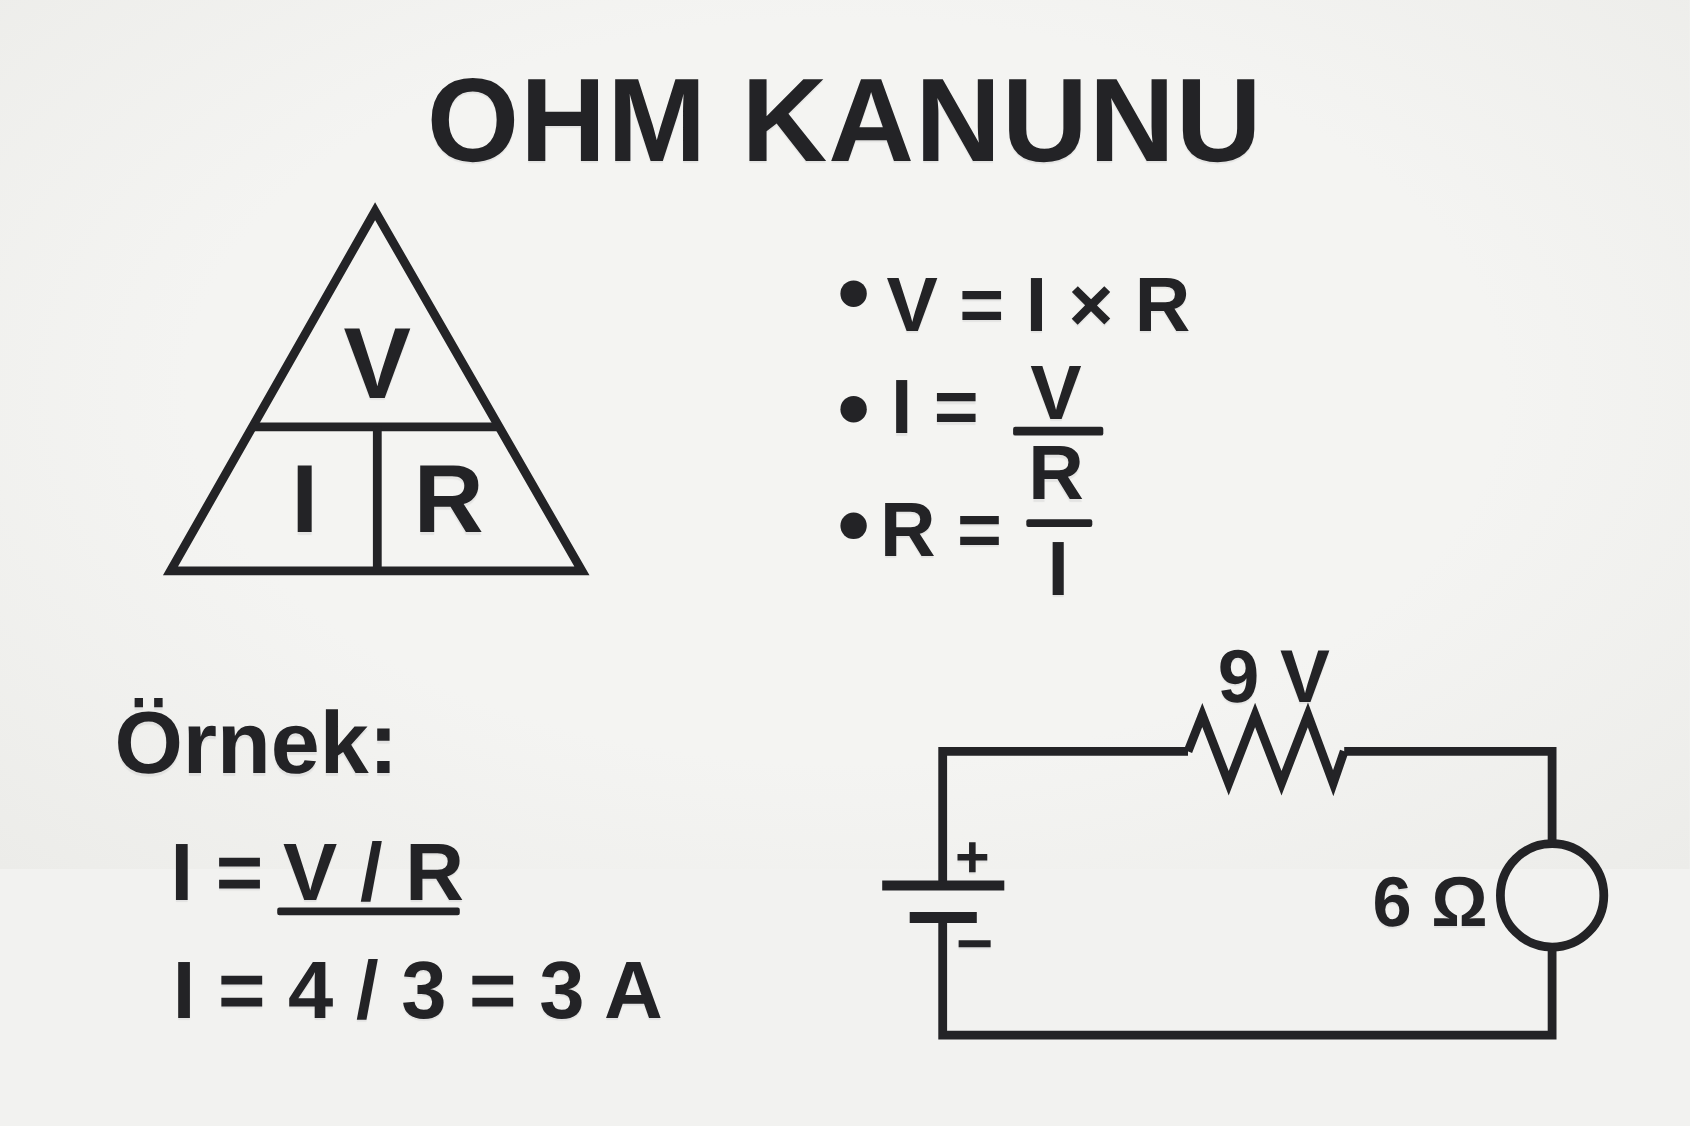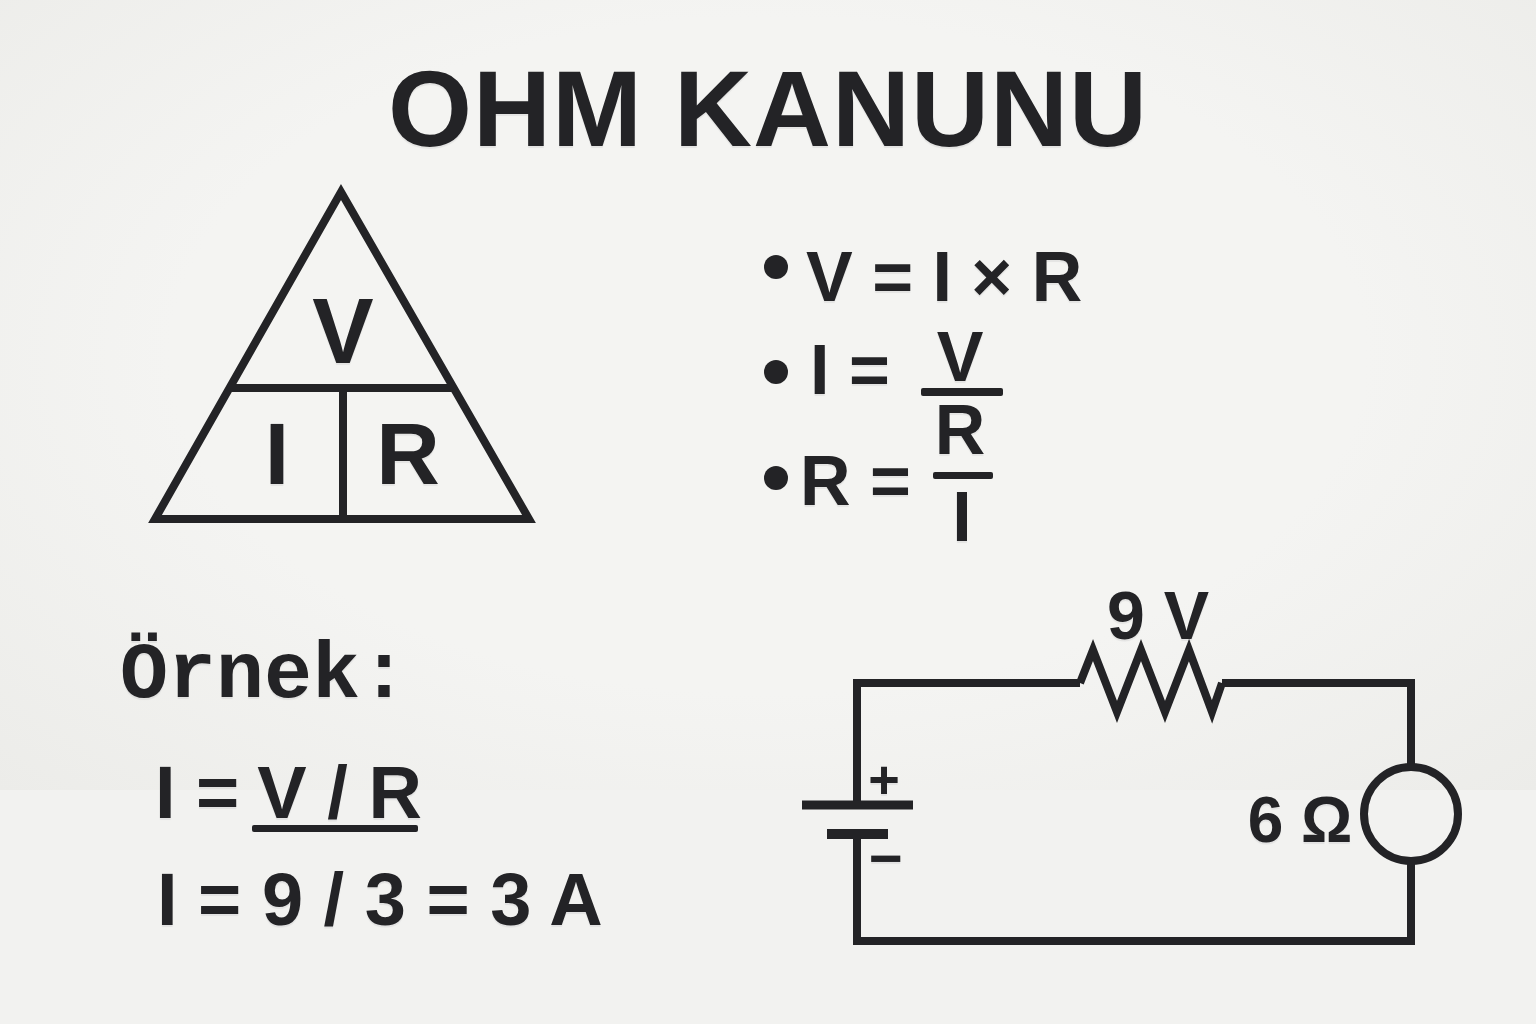--- a/index.html
+++ b/index.html
@@ -65,24 +65,24 @@
 
   <div class="txt formula" style="left:810px;top:370px;">I =</div>
   <div class="txt ctr formula" style="left:960px;top:357px;">V</div>
   <div class="fracbar" style="left:921px;top:388px;width:82px;height:8px;"></div>
   <div class="txt ctr formula" style="left:960px;top:430px;">R</div>
 
   <div class="txt formula" style="left:800px;top:481px;">R =</div>
   <div class="fracbar" style="left:933px;top:472px;width:60px;height:7px;"></div>
   <div class="txt ctr formula" style="left:962px;top:517px;">I</div>
 
-  <div class="txt heading" style="left:120px;top:676px;font-family:Liberation Mono, monospace;">Örnek:</div>
+  <div class="txt heading" style="left:104px;top:676px;">Örnek:</div>
   <div class="txt example-line" style="left:155px;top:793px;"><span>I =</span><span style="margin-left:18px;">V / R</span></div>
   <div class="fracbar" style="left:252px;top:825px;width:166px;height:7px;"></div>
-  <div class="txt example-line" style="left:157px;top:900px;">I = 9 / 3 = 3 A</div>
+  <div class="txt example-line" style="left:157px;top:900px;">I = 4 / 3 = 3 A</div>
 
   <svg style="left:790px;top:580px;" width="700" height="410" viewBox="0 0 700 410">
     <path stroke-width="8" stroke-linejoin="miter" d="M67,225 L67,103 L290,103"></path>
     <path stroke-width="8" stroke-linejoin="miter" d="M290,103 L303,70 L327,132 L351,70 L375,132 L399,70 L422,132 L432,103"></path>
     <path stroke-width="8" stroke-linejoin="miter" d="M432,103 L621,103 L621,187"></path>
     <circle stroke-width="8" cx="621" cy="234" r="47"></circle>
     <path stroke-width="8" stroke-linejoin="miter" d="M621,281 L621,361 L67,361 L67,254"></path>
     <path stroke-width="9" d="M12,225 L123,225"></path>
     <path stroke-width="10" d="M37,254 L98,254"></path>
   </svg>

